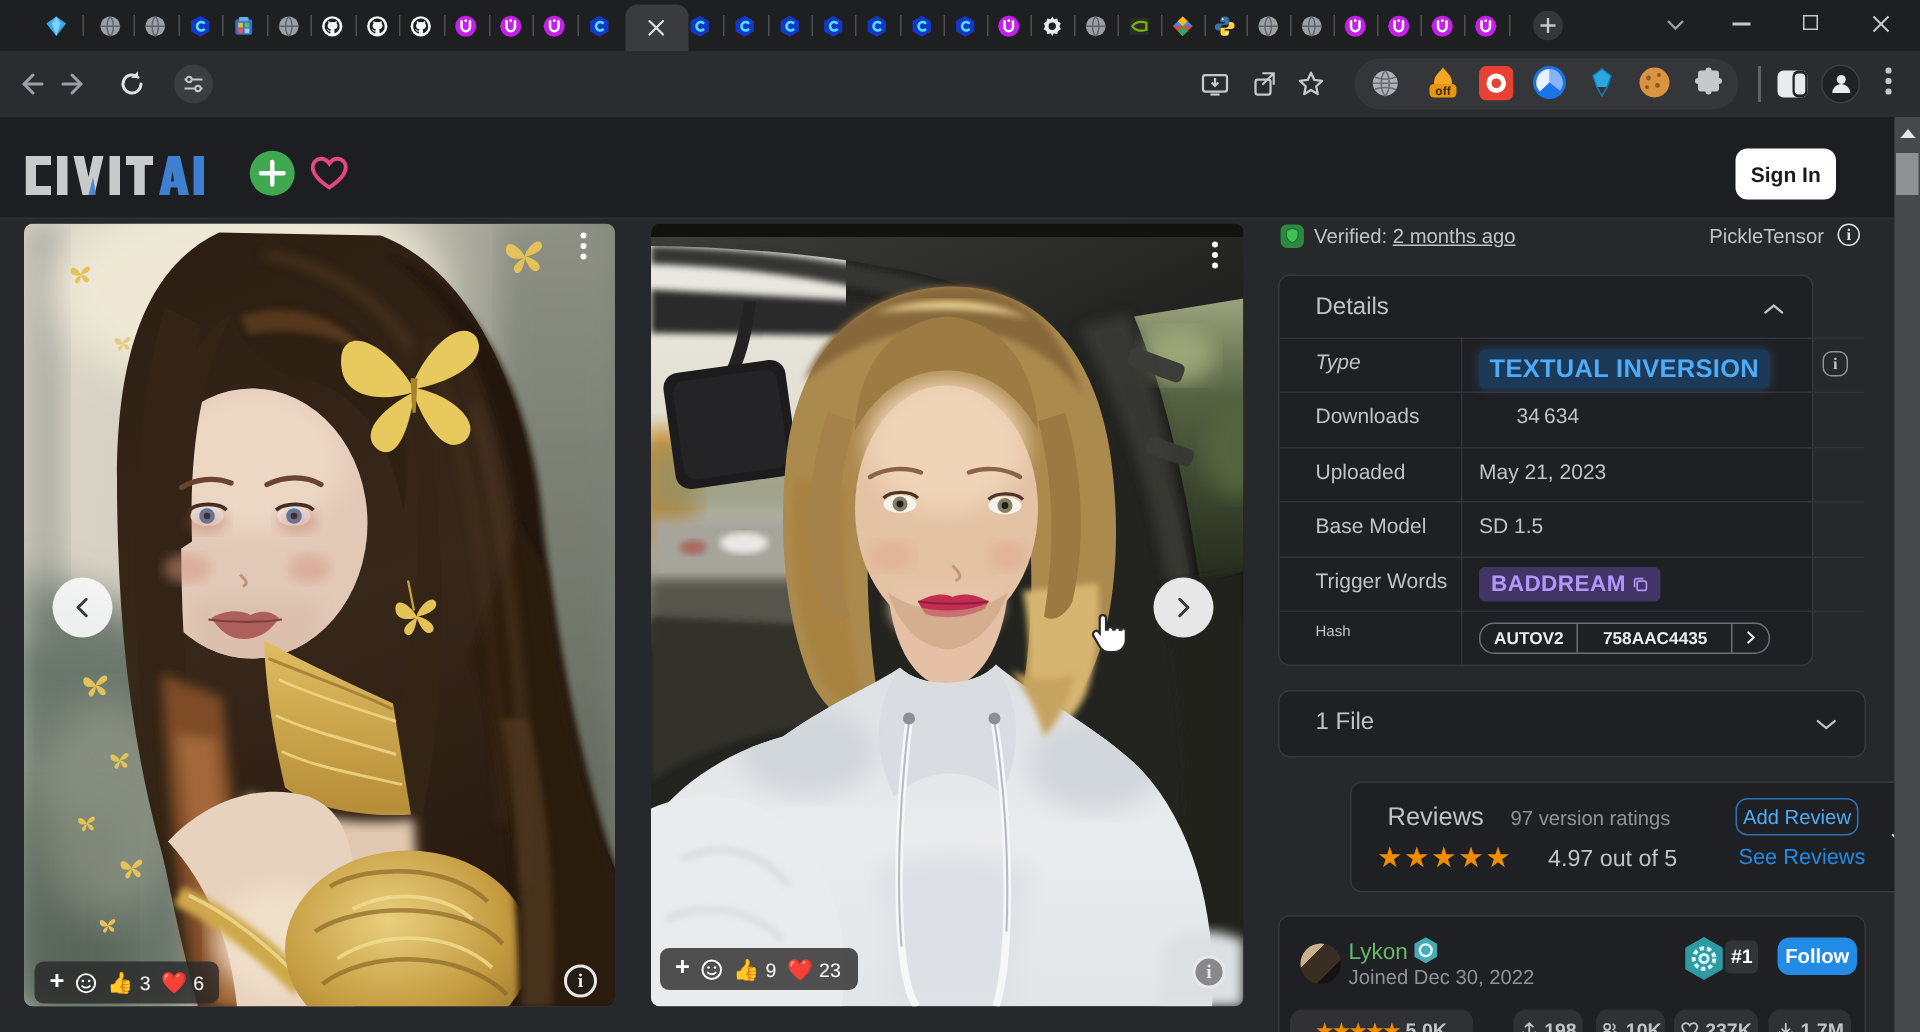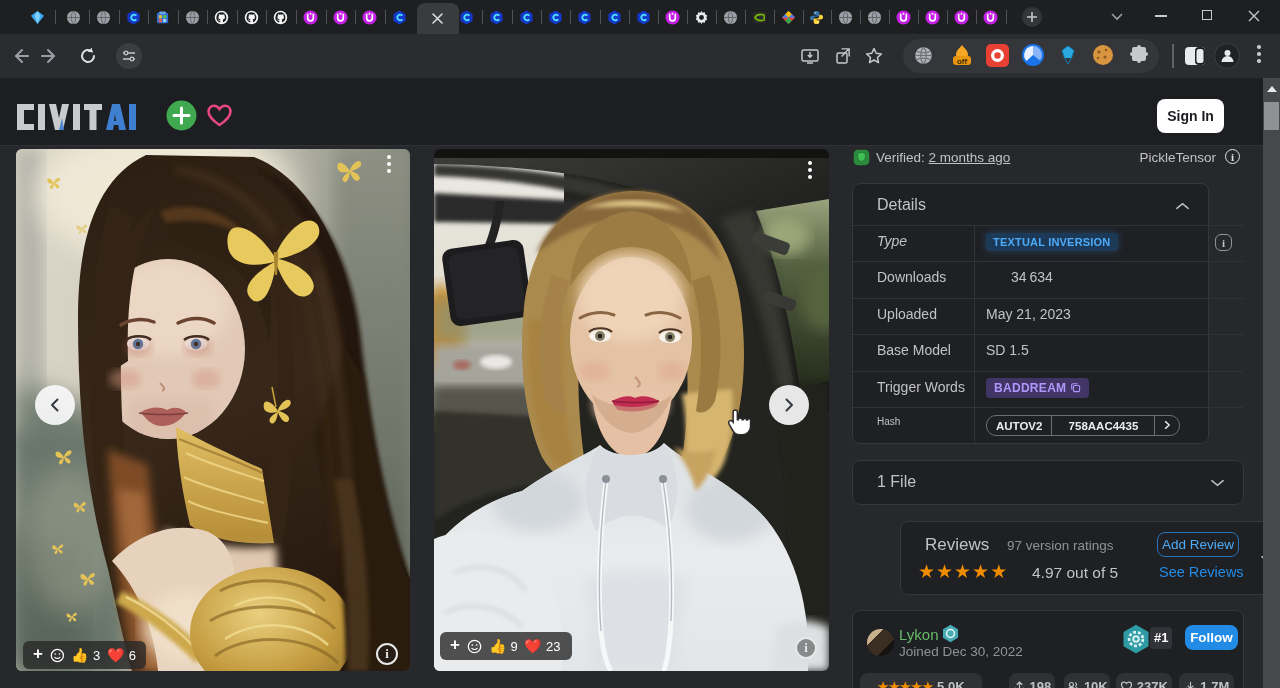--- a/index.html
+++ b/index.html
@@ -32,23 +32,23 @@
   .reactbar { position:absolute; height:28px; background:rgba(40,40,40,0.8); border-radius:6px; color:#fff;
     font-size:13px; display:flex; align-items:center; gap:7px; padding:0 10px; }
   .infoc { position:absolute; width:22px; height:22px; z-index:5; border-radius:50%; border:2px solid #e8e8e8;
     color:#e8e8e8; background:rgba(30,30,30,.45); font-size:13px; font-weight:bold; text-align:center; line-height:18px;
     font-family:"Liberation Serif",serif; }
   .navbtn { position:absolute; top:307px; width:40px; height:40px; border-radius:50%; background:rgba(248,249,250,.92); text-align:center; }
   
   #rcol { position:absolute; left:852px; top:71px; width:392px; }
   .card { background:#1f2024; border:1px solid #34373c; border-radius:8px; }
   .badge-blue { display:inline-block; background:rgba(24,100,171,.38); color:#4dabf7; font-weight:bold;
-    font-size:11px; padding:3px 7px; border-radius:4px; letter-spacing:.2px; box-shadow:0 0 8px rgba(77,171,247,.25); }
+    font-size:17px; padding:3px 7px; border-radius:4px; letter-spacing:.2px; box-shadow:0 0 8px rgba(77,171,247,.25); }
   .badge-purple { display:inline-block; background:rgba(105,79,181,.45); color:#b197fc; font-weight:bold;
-    font-size:12px; padding:3px 8px; border-radius:4px; letter-spacing:.3px; }
+    font-size:15px; padding:3px 8px; border-radius:4px; letter-spacing:.3px; }
   .btn-blue { background:#228be6; color:#fff; border-radius:8px; font-weight:bold; }
   .statpill { height:26px; background:#303134; border-radius:8px 8px 0 0; color:#c1c2c5; font-size:13px;
     font-weight:bold; display:flex; align-items:center; justify-content:center; }
 </style>
 </head>
 <body>
 <div id="tabstrip">
     <svg class="fav" style="left:30px;" viewBox="0 0 16 16">
       <path d="M8 1L15 6 8 15 1 6z" fill="#3aa7f0"></path>
       <path d="M8 1L11 6 8 15 5 6z" fill="#7fd0ff"></path>

